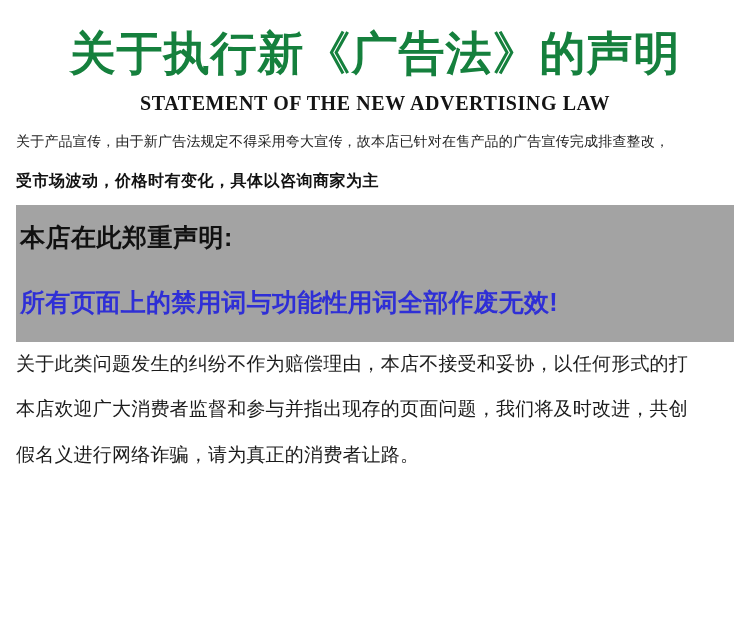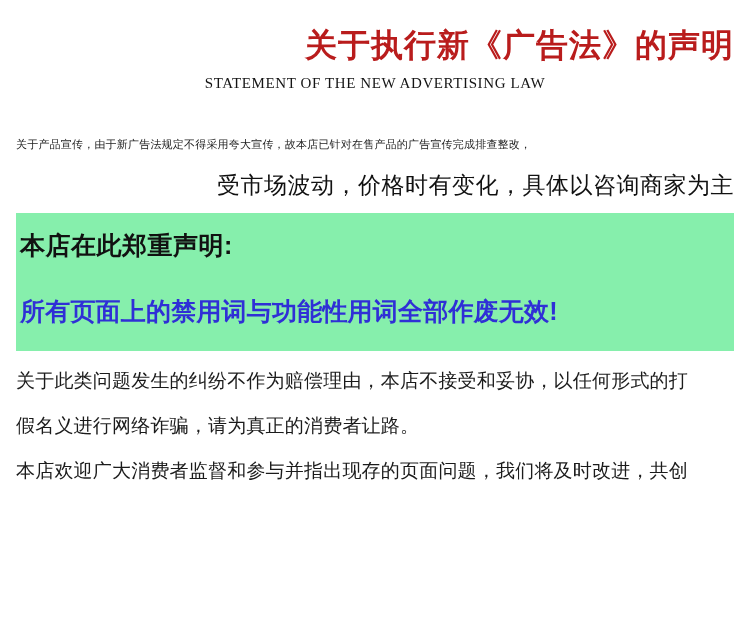--- a/index.html
+++ b/index.html
@@ -15,84 +15,83 @@
     overflow: hidden;
   }
   .page {
     position: relative;
     width: 750px;
     height: 619px;
     box-sizing: border-box;
     padding: 0 16px;
   }
   .title-zh {
-    text-align: right;
-    font-size: 32px;
+    text-align: center;
+    font-size: 46px;
     line-height: 1.2;
     font-weight: 700;
     letter-spacing: 1px;
     margin-top: 26px;
-    color: #b91c1c;
+    color: #15803d;
     font-family: "Liberation Serif", "DejaVu Serif", serif;
   }
   .title-en {
     text-align: center;
-    font-size: 15px;
+    font-size: 20px;
     line-height: 1.25;
-    font-weight: 400;
+    font-weight: 700;
     letter-spacing: 0.6px;
     margin-top: 10px;
     color: #141414;
     font-family: "Liberation Serif", "DejaVu Serif", serif;
   }
   .small-para {
-    margin-top: 40px;
-    font-size: 11px;
+    margin-top: 12px;
+    font-size: 14px;
     line-height: 2.0;
     color: #222222;
     letter-spacing: 0.2px;
     font-family: Liberation Serif, serif;
   }
   .small-para p {
     margin: 0;
   }
   .lead-line {
     margin-top: 14px;
-    font-size: 23px;
-    font-weight: 400;
+    font-size: 16px;
+    font-weight: 700;
     line-height: 1.4;
     color: #111111;
     letter-spacing: 0.5px;
     font-family: "Liberation Sans", "DejaVu Sans", sans-serif;
-    text-align: right;
   }
   .highlight-block {
     margin-top: 12px;
-    background: #86efac;
+    background: #a3a3a3;
     padding: 14px 4px 22px 4px;
   }
   .declare-line {
     font-size: 25px;
     font-weight: 700;
     color: #111111;
     line-height: 1.5;
     letter-spacing: 0.5px;
     font-family: "Liberation Sans", "DejaVu Sans", sans-serif;
   }
   .blue-line {
     margin-top: 28px;
     font-size: 25px;
     font-weight: 700;
     color: #2f2fd6;
     line-height: 1.45;
     letter-spacing: 0.2px;
     font-family: "Liberation Sans", "DejaVu Sans", sans-serif;
   }
   .body-para {
-    margin-top: 12px;
+    margin-top: 4px;
     font-size: 19px;
     line-height: 1.85;
     color: #1b1b1b;
     letter-spacing: 0.2px;
     font-family: "Liberation Serif", "DejaVu Serif", serif;
   }
   .body-para p {
     margin: 0;
   }
   .body-para p + p {
@@ -113,17 +112,17 @@
 
   <div class="lead-line">受市场波动，价格时有变化，具体以咨询商家为主</div>
 
   <div class="highlight-block">
     <div class="declare-line">本店在此郑重声明:</div>
     <div class="blue-line">所有页面上的禁用词与功能性用词全部作废无效!</div>
   </div>
 
   <div class="body-para">
     <p>关于此类问题发生的纠纷不作为赔偿理由，本店不接受和妥协，以任何形式的打</p>
+    <p>本店欢迎广大消费者监督和参与并指出现存的页面问题，我们将及时改进，共创</p>
     <p>假名义进行网络诈骗，请为真正的消费者让路。</p>
-    <p>本店欢迎广大消费者监督和参与并指出现存的页面问题，我们将及时改进，共创</p>
   </div>
 
 </div>
 
 </body></html>

